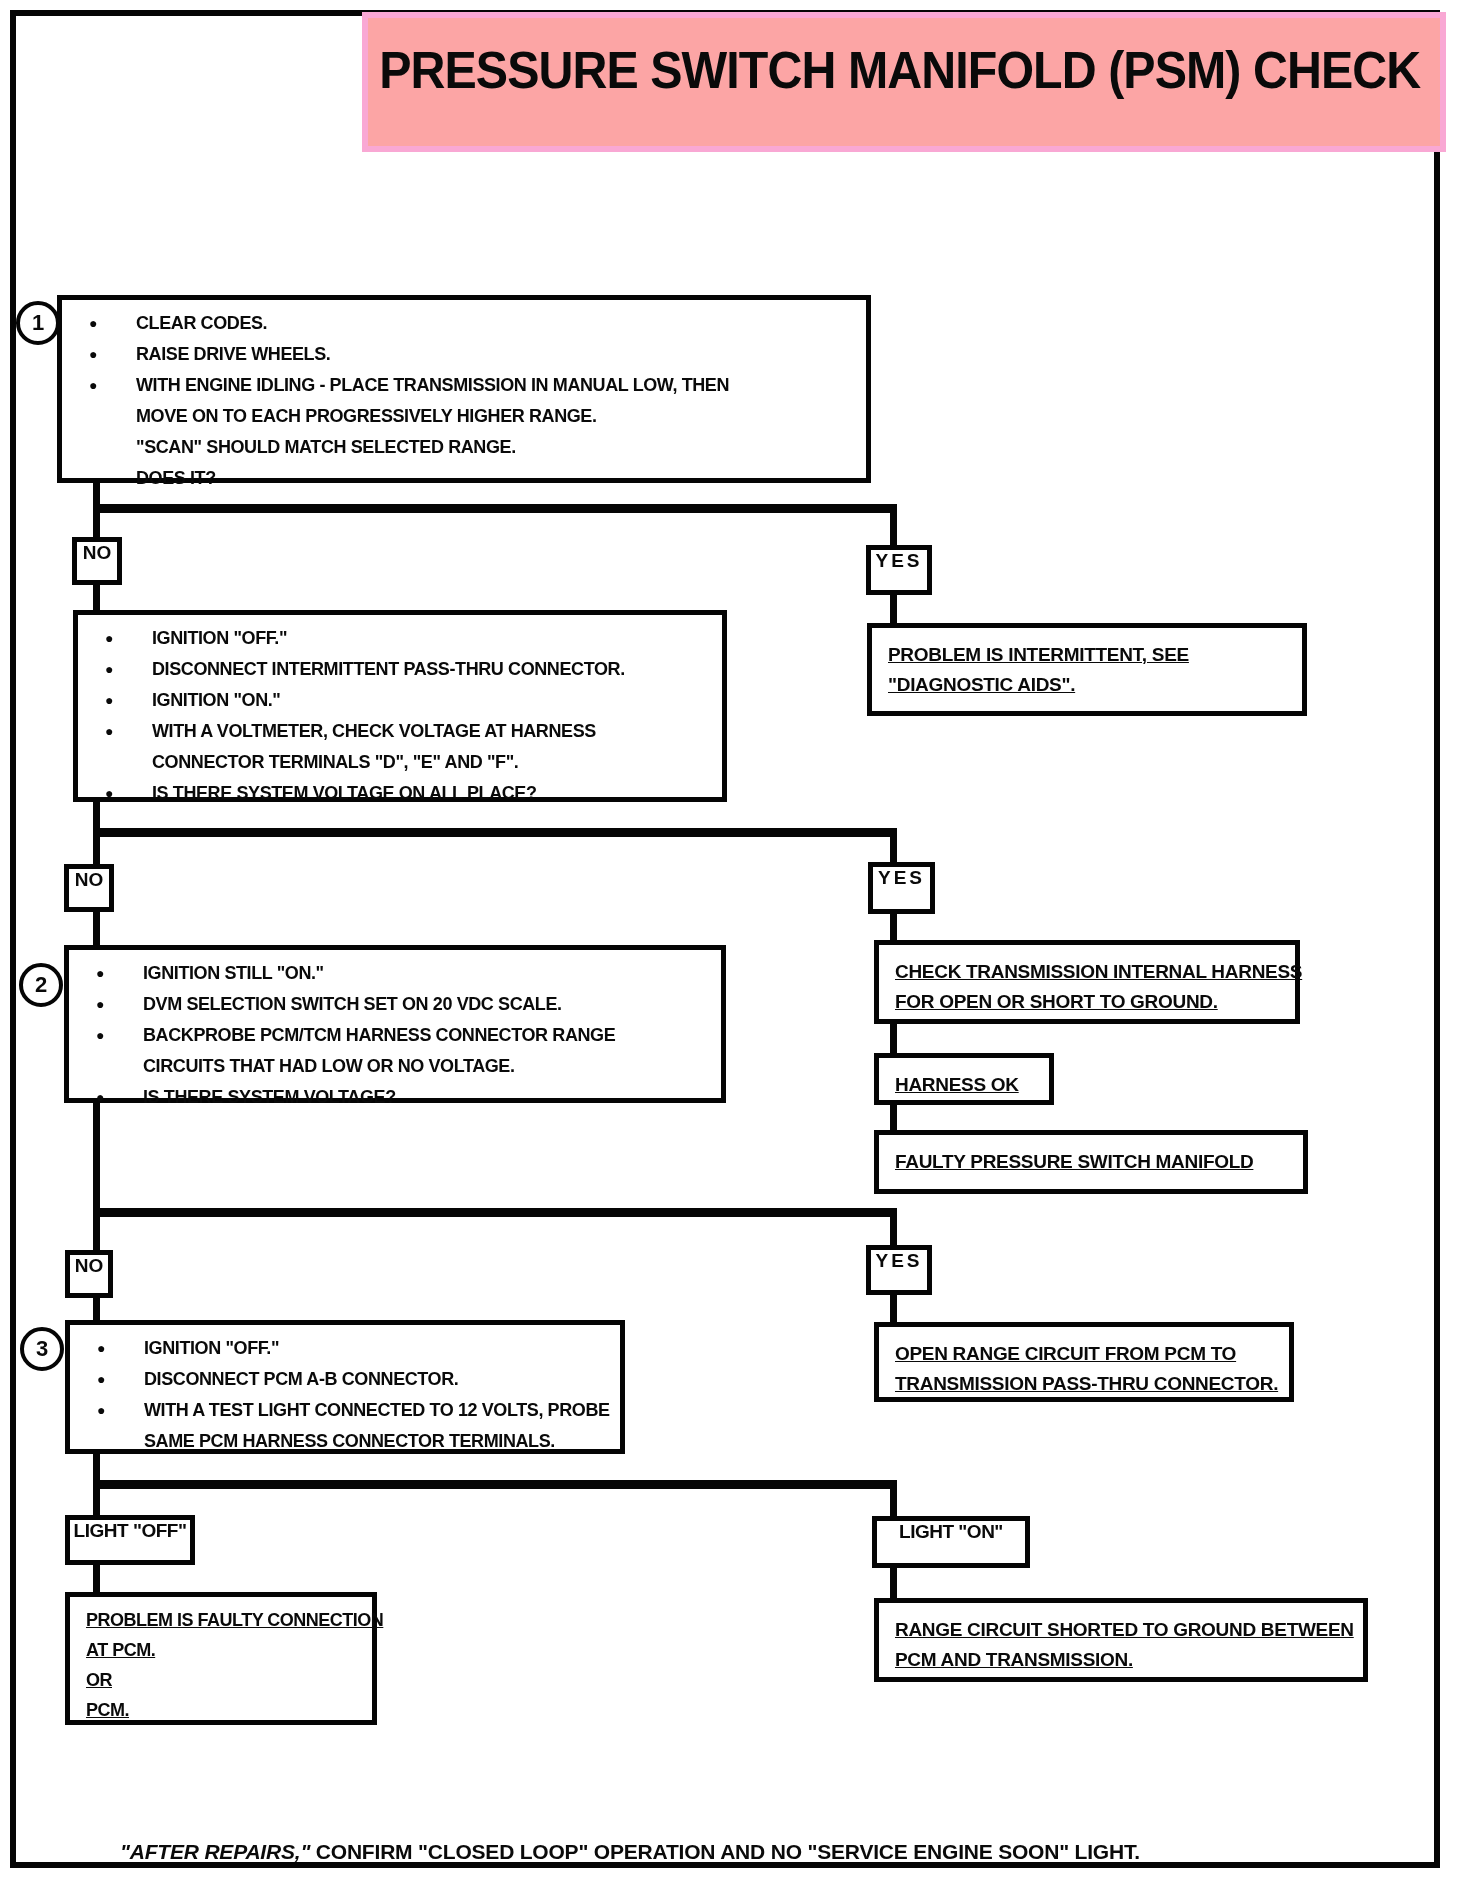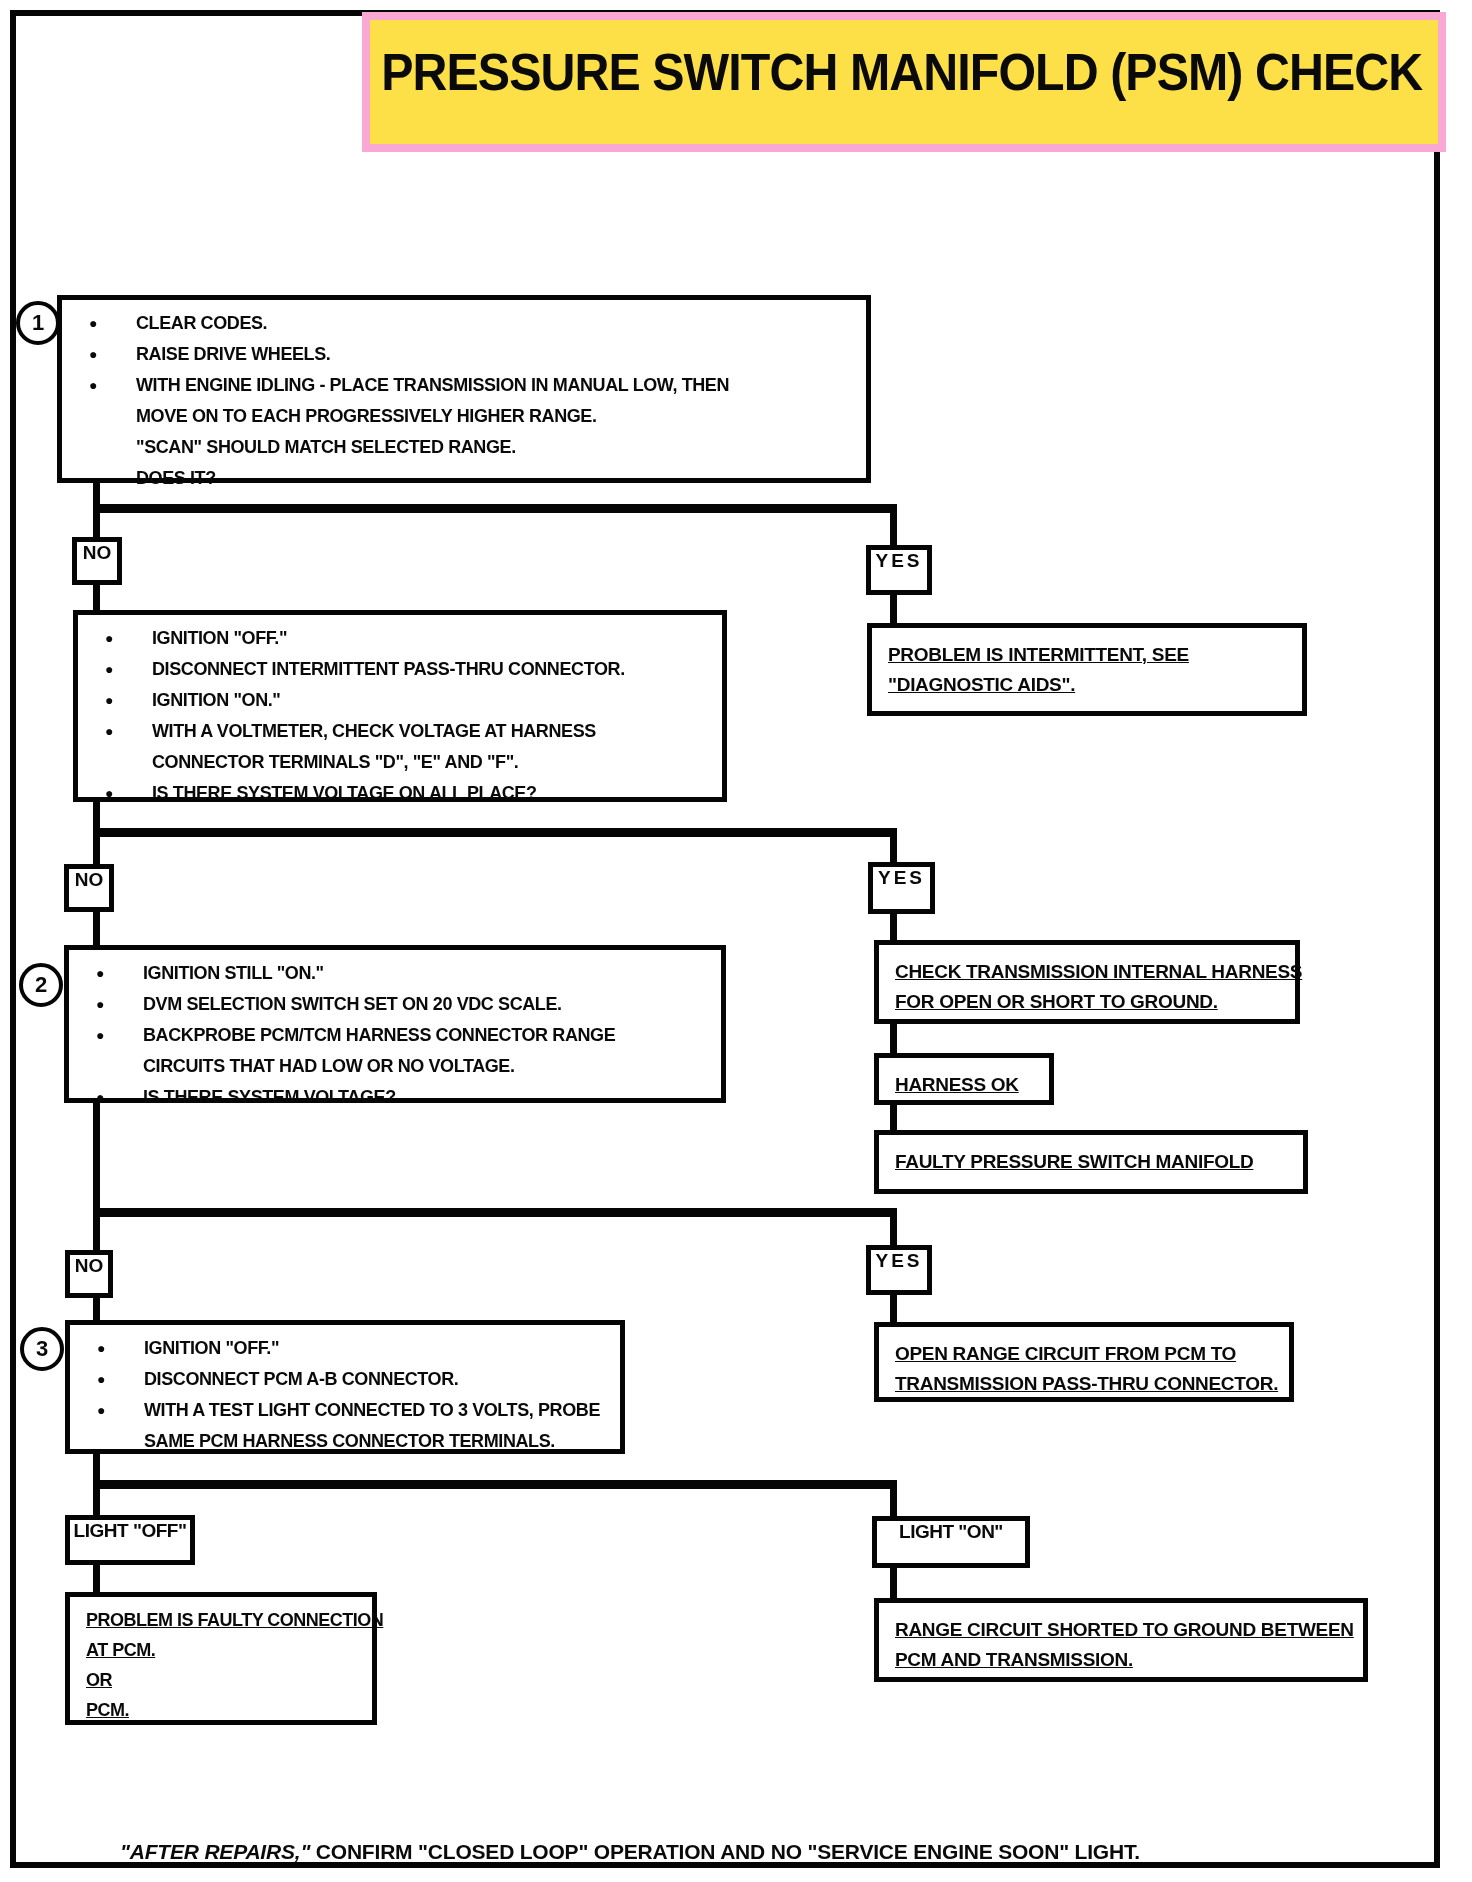--- a/index.html
+++ b/index.html
@@ -4,21 +4,21 @@
 <style>
   html,body { margin:0; padding:0; background:#e8e8e8; }
   .sheet {
     position:relative; width:1472px; height:1882px; background:#ffffff;
     font-family:"Liberation Sans","DejaVu Sans",sans-serif; color:#0a0a0a;
     overflow:hidden; margin:0 auto;
   }
   .page-border { position:absolute; left:10px; top:10px; width:1430px; height:1858px;
     border:6px solid #050505; box-sizing:border-box; }
   .title-box { position:absolute; left:362px; top:12px; width:1084px; height:140px;
-    border:8px solid #f9a8d4; box-sizing:border-box; background:#fde047;
+    border:6px solid #f9a8d4; box-sizing:border-box; background:#fca5a5;
     display:flex; align-items:flex-start; }
   .title-text { font-size:52px; font-weight:bold; letter-spacing:-1px; white-space:nowrap;
     transform:scaleX(.93); transform-origin:left center; padding:22px 0 0 12px; }
   .fc-box { position:absolute; border:5px solid #050505; box-sizing:border-box; background:#fff;
     font-weight:bold; }
   .bullets { font-size:18px; line-height:31px; letter-spacing:-0.4px; padding-top:8px; }
   .bl,.cl { position:relative; padding-left:74px; white-space:nowrap; }
   .dot { position:absolute; left:27px; top:0; font-size:14px; }
   .plain { font-size:19px; line-height:30px; letter-spacing:-0.3px; padding:12px 0 0 16px; }
   .plain .pline { white-space:nowrap;text-decoration:underline; }
@@ -143,21 +143,21 @@
   </div>
 
   <div class="fc-box plain" style="left:874px;top:1322px;width:420px;height:80px">
     <div class="pline">OPEN RANGE CIRCUIT FROM PCM TO</div>
     <div class="pline">TRANSMISSION PASS-THRU CONNECTOR.</div>
   </div>
 
   <div class="fc-box bullets" style="left:65px;top:1320px;width:560px;height:134px">
     <div class="bl"><span class="dot">●</span><span>IGNITION "OFF."</span></div>
     <div class="bl"><span class="dot">●</span><span>DISCONNECT PCM A-B CONNECTOR.</span></div>
-    <div class="bl"><span class="dot">●</span><span>WITH A TEST LIGHT CONNECTED TO 3 VOLTS, PROBE</span></div>
+    <div class="bl"><span class="dot">●</span><span>WITH A TEST LIGHT CONNECTED TO 12 VOLTS, PROBE</span></div>
     <div class="cl"><span>SAME PCM HARNESS CONNECTOR TERMINALS.</span></div>
   </div>
 
   <div class="fc-box tag tight" style="left:65px;top:1515px;width:130px;height:50px">
     <span>LIGHT "OFF"</span>
   </div>
   <div class="fc-box tag tight" style="left:872px;top:1516px;width:158px;height:52px">
     <span>LIGHT "ON"</span>
   </div>
 

